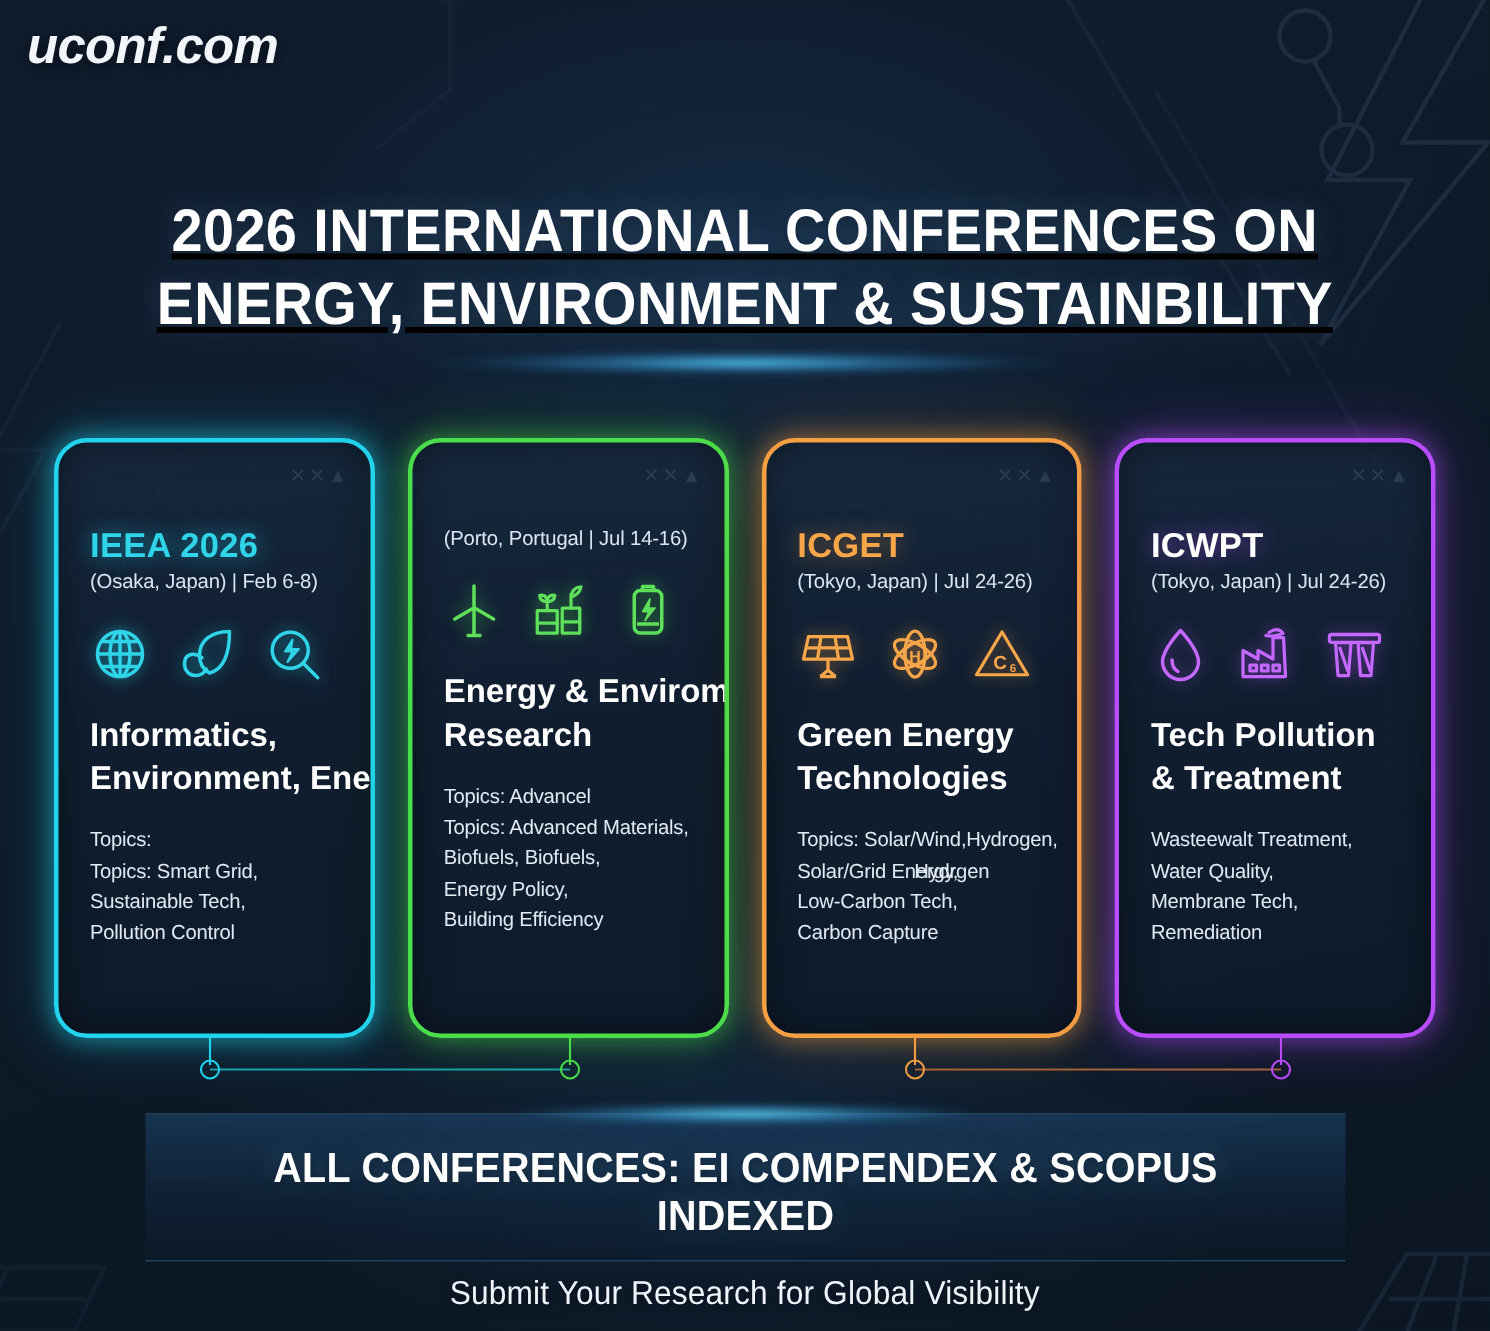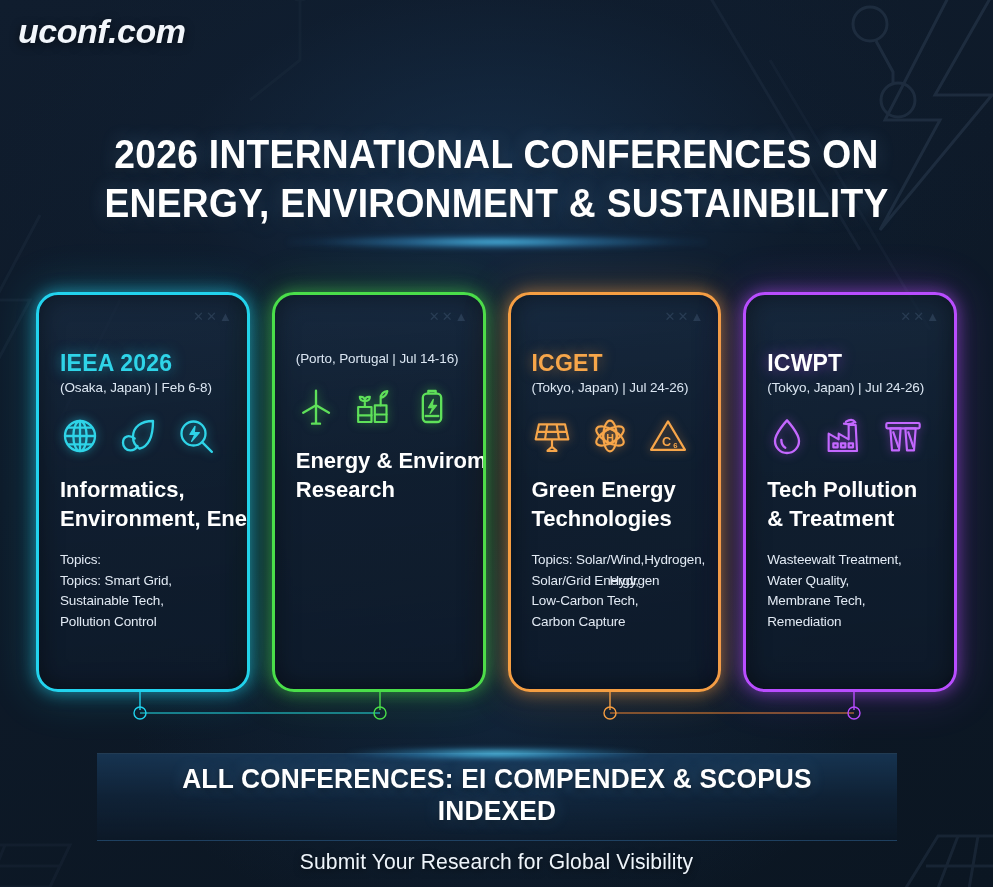--- a/index.html
+++ b/index.html
@@ -46,20 +46,21 @@
     font-style: italic;
   }
 
   
   .headline-wrap {
     position: absolute;
     left: 0; right: 0;
     top: 130px;
     z-index: 5;
     text-align: center;
+    text-decoration: underline;
   }
   .headline {
     font-size: 40px;
     font-weight: 700;
     line-height: 1.22;
     letter-spacing: 0.3px;
     color: #ffffff;
     text-transform: uppercase;
     text-shadow:
       0 0 18px rgba(120,190,255,0.30),
@@ -189,21 +190,21 @@
     position: absolute;
     left: 0; right: 0;
     bottom: 12px;
     z-index: 5;
     text-align: center;
   }
   .footer-band {
     position: relative;
     width: 800px;
     margin: 0 auto 8px;
-    padding: 9px 0 13px;
+    padding: 20px 0 13px;
     background:
       linear-gradient(180deg, rgba(30,72,112,0.58) 0%, rgba(20,48,78,0.42) 50%, rgba(13,30,50,0.18) 100%);
     border-top: 1px solid rgba(110,185,240,0.22);
     border-bottom: 1px solid rgba(110,185,240,0.10);
   }
   .footer-band::before {
     content: "";
     position: absolute;
     left: 50%;
     top: -7px;
@@ -336,20 +337,27 @@
         <svg viewBox="0 0 24 24" fill="none" stroke="#5fe05a" stroke-width="1.4" stroke-linejoin="round">
           <rect x="6.5" y="4" width="11" height="17" rx="2.4"></rect>
           <path d="M9.8 4V2.4h4.4V4"></path>
             <path d="M7.6 17.4h8.8"></path>
           <path d="M12.8 7.4 9.9 12.4h2.5l-1.6 3.6 4-5h-2.6Z" fill="#5fe05a" stroke-width="0.7"></path>
         </svg>
       </div>
       <div class="card-heading">
         <span>Energy &amp; Enviromental</span><br>
         <span>Research</span>
+      </div>
+      <div class="topics">
+        <span class="tline">Topics: Advancel</span>
+        <span class="tline">Topics: Advanced Materials,</span>
+        <span class="tline">Biofuels, Biofuels,</span>
+        <span class="tline">Energy Policy,</span>
+        <span class="tline">Building Efficiency</span>
       </div>
     </div>
 
     <div class="card" style="--c:#f59e42; --glow:rgba(245,158,66,0.50); --glow2:rgba(245,158,66,0.16); --title:#f7a64a;">
       <div class="card-corner">✕✕▲</div>
       <div class="card-title">ICGET</div>
       <div class="card-meta">(Tokyo, Japan) | Jul 24-26)</div>
       <div class="icon-row">
         <svg viewBox="0 0 24 24" fill="none" stroke="#f7a64a" stroke-width="1.3" stroke-linejoin="round">
           <path d="M4.2 5h15.6l2 9H2.2Z"></path>

